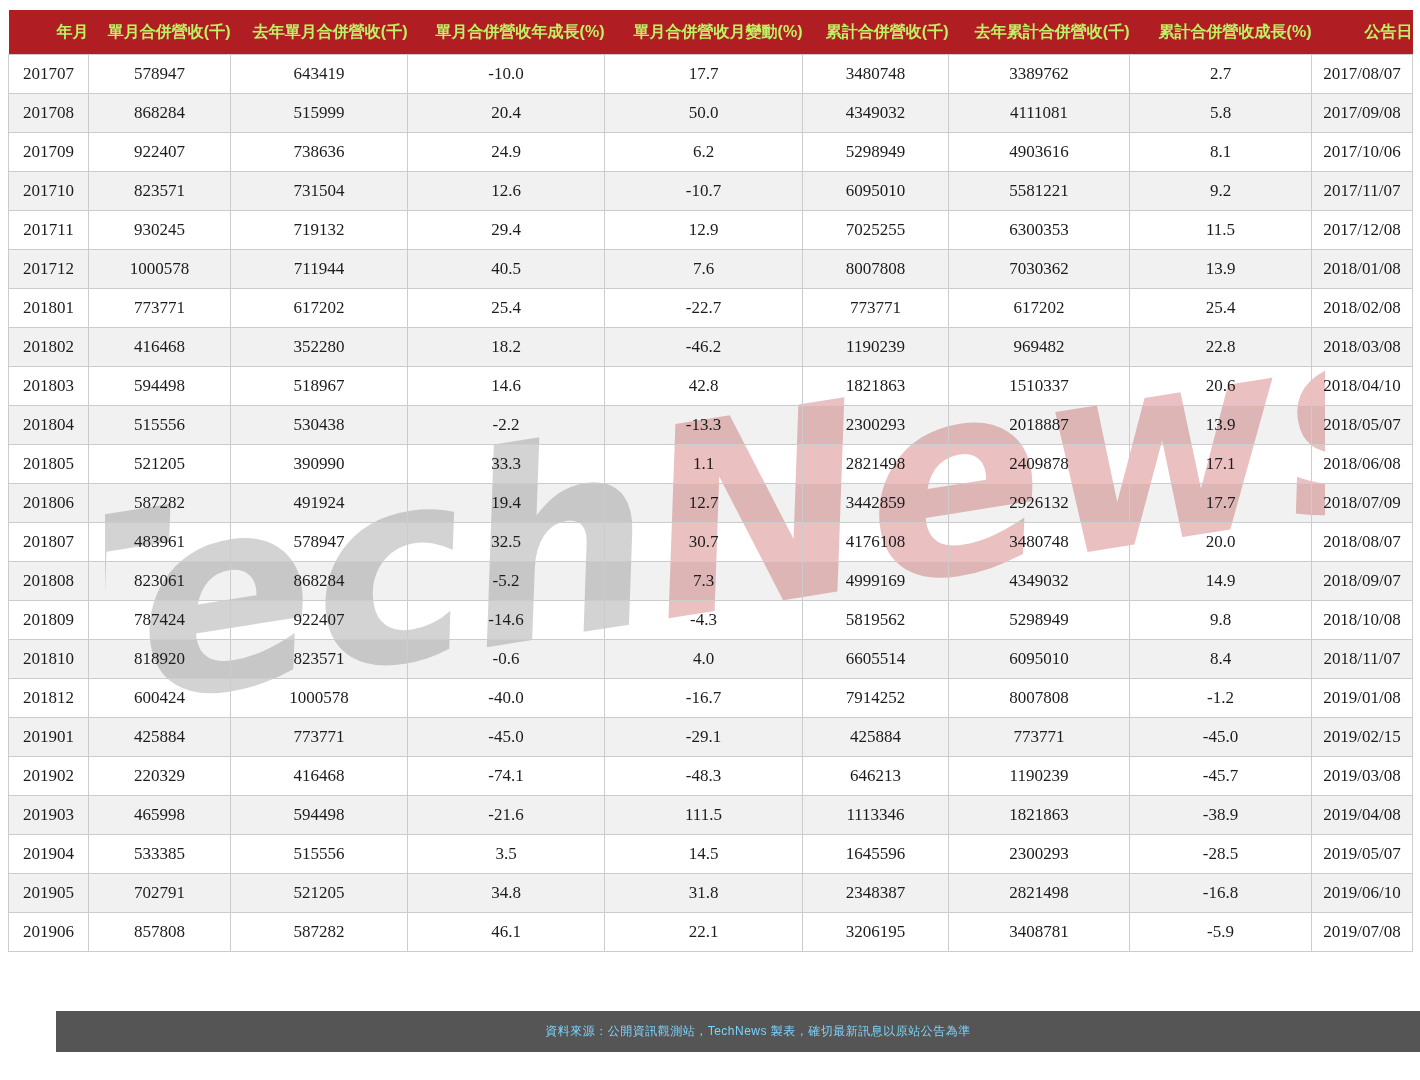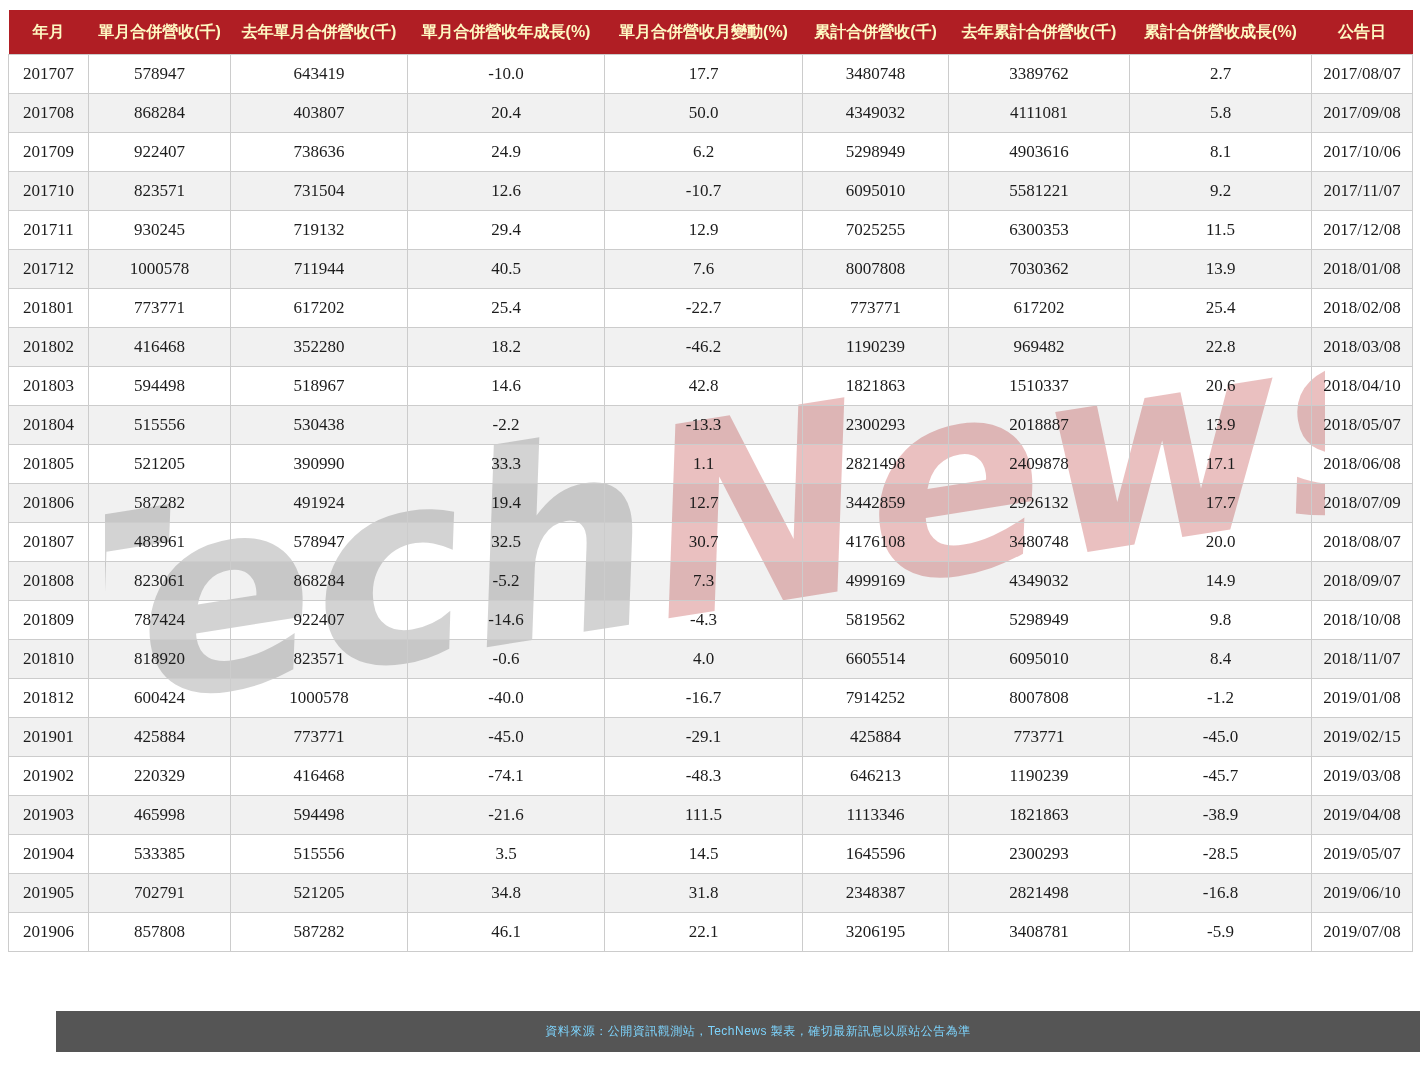--- a/index.html
+++ b/index.html
@@ -26,25 +26,25 @@
     left: 8px;
     top: 10px;
     width: 1404px;
     border-collapse: collapse;
     table-layout: fixed;
     z-index: 1;
     background: transparent;
   }
   table.revenue th {
     background: #b01e24;
-    color: #fef9c3;
+    color: #bef264;
     height: 44px;
     font-size: 16px;
     font-weight: bold;
-    text-align: center;
+    text-align: right;
     white-space: nowrap;
     padding: 0;
     border: none;
   }
   table.revenue td {
     height: 38px;
     text-align: center;
     vertical-align: middle;
     font-family: "Liberation Serif", "DejaVu Serif", serif;
     font-size: 17px;
@@ -114,21 +114,21 @@
         <td>-10.0</td>
         <td>17.7</td>
         <td>3480748</td>
         <td>3389762</td>
         <td>2.7</td>
         <td>2017/08/07</td>
       </tr>
       <tr>
         <td>201708</td>
         <td>868284</td>
-        <td>403807</td>
+        <td>515999</td>
         <td>20.4</td>
         <td>50.0</td>
         <td>4349032</td>
         <td>4111081</td>
         <td>5.8</td>
         <td>2017/09/08</td>
       </tr>
       <tr>
         <td>201709</td>
         <td>922407</td>

